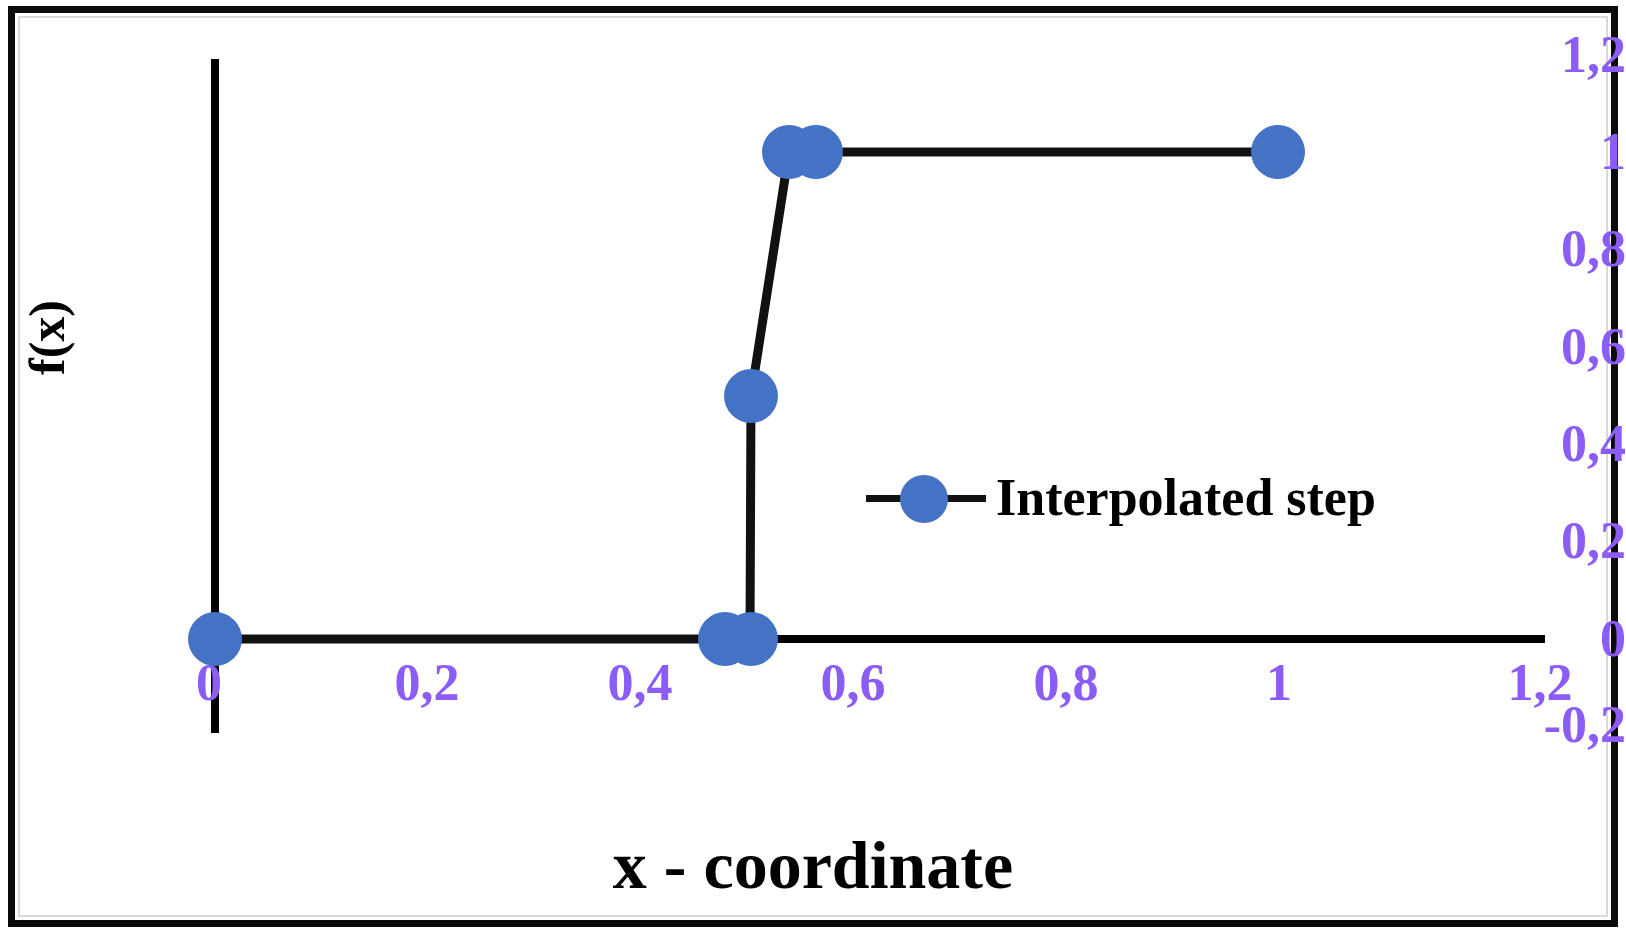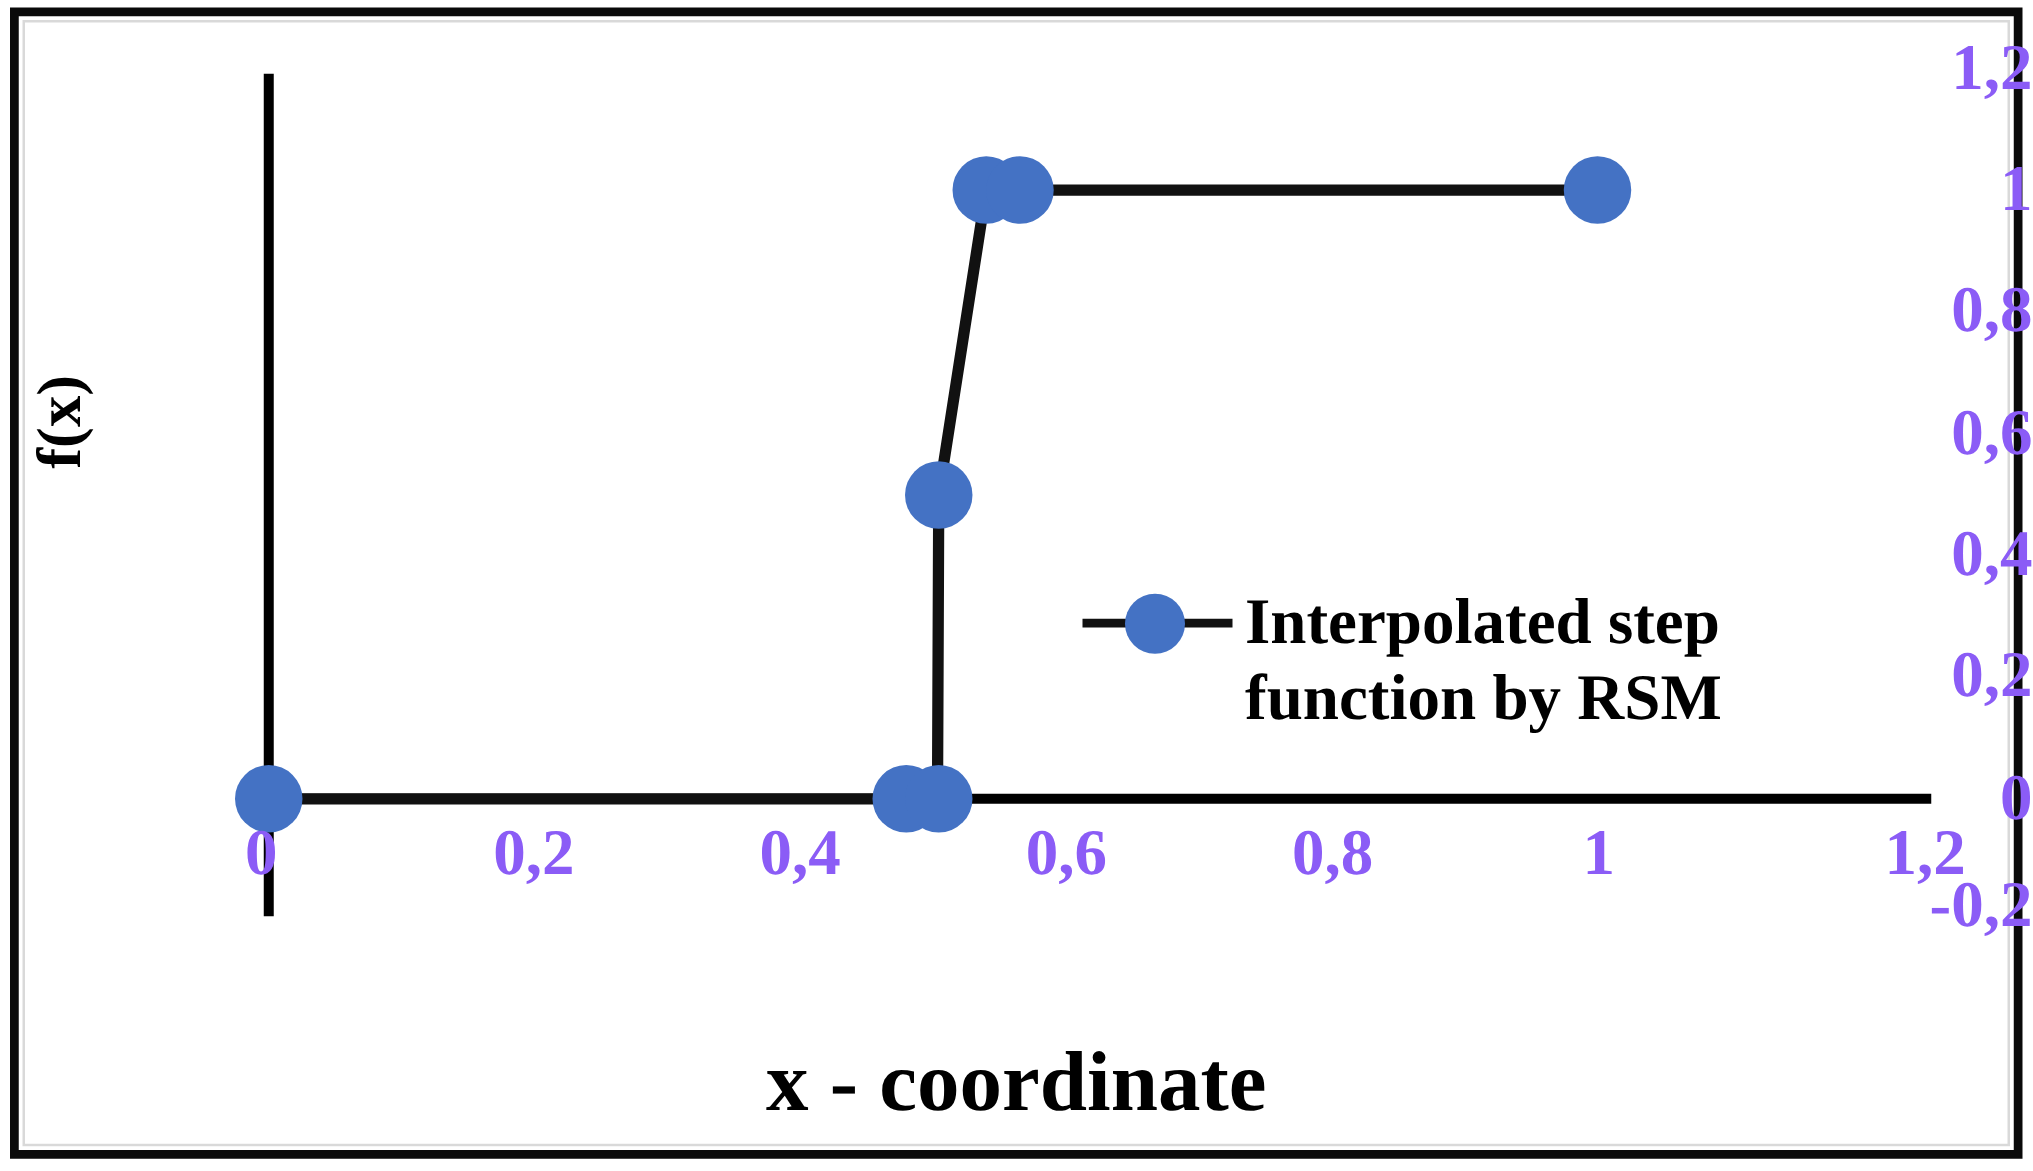--- a/index.html
+++ b/index.html
@@ -186,17 +186,16 @@
   <div class="axis-title" id="y-axis-title">f(x)</div>
   <div class="axis-title" id="x-axis-title">x - coordinate</div>
 
   <div id="legend">
     <div id="legend-key">
       <div class="key-line"></div>
       <div class="key-marker"></div>
     </div>
     <div id="legend-label">
       <div>Interpolated step</div>
-      <div>function by RSM</div>
     </div>
   </div>
 
 </div>
 
 </body></html>

